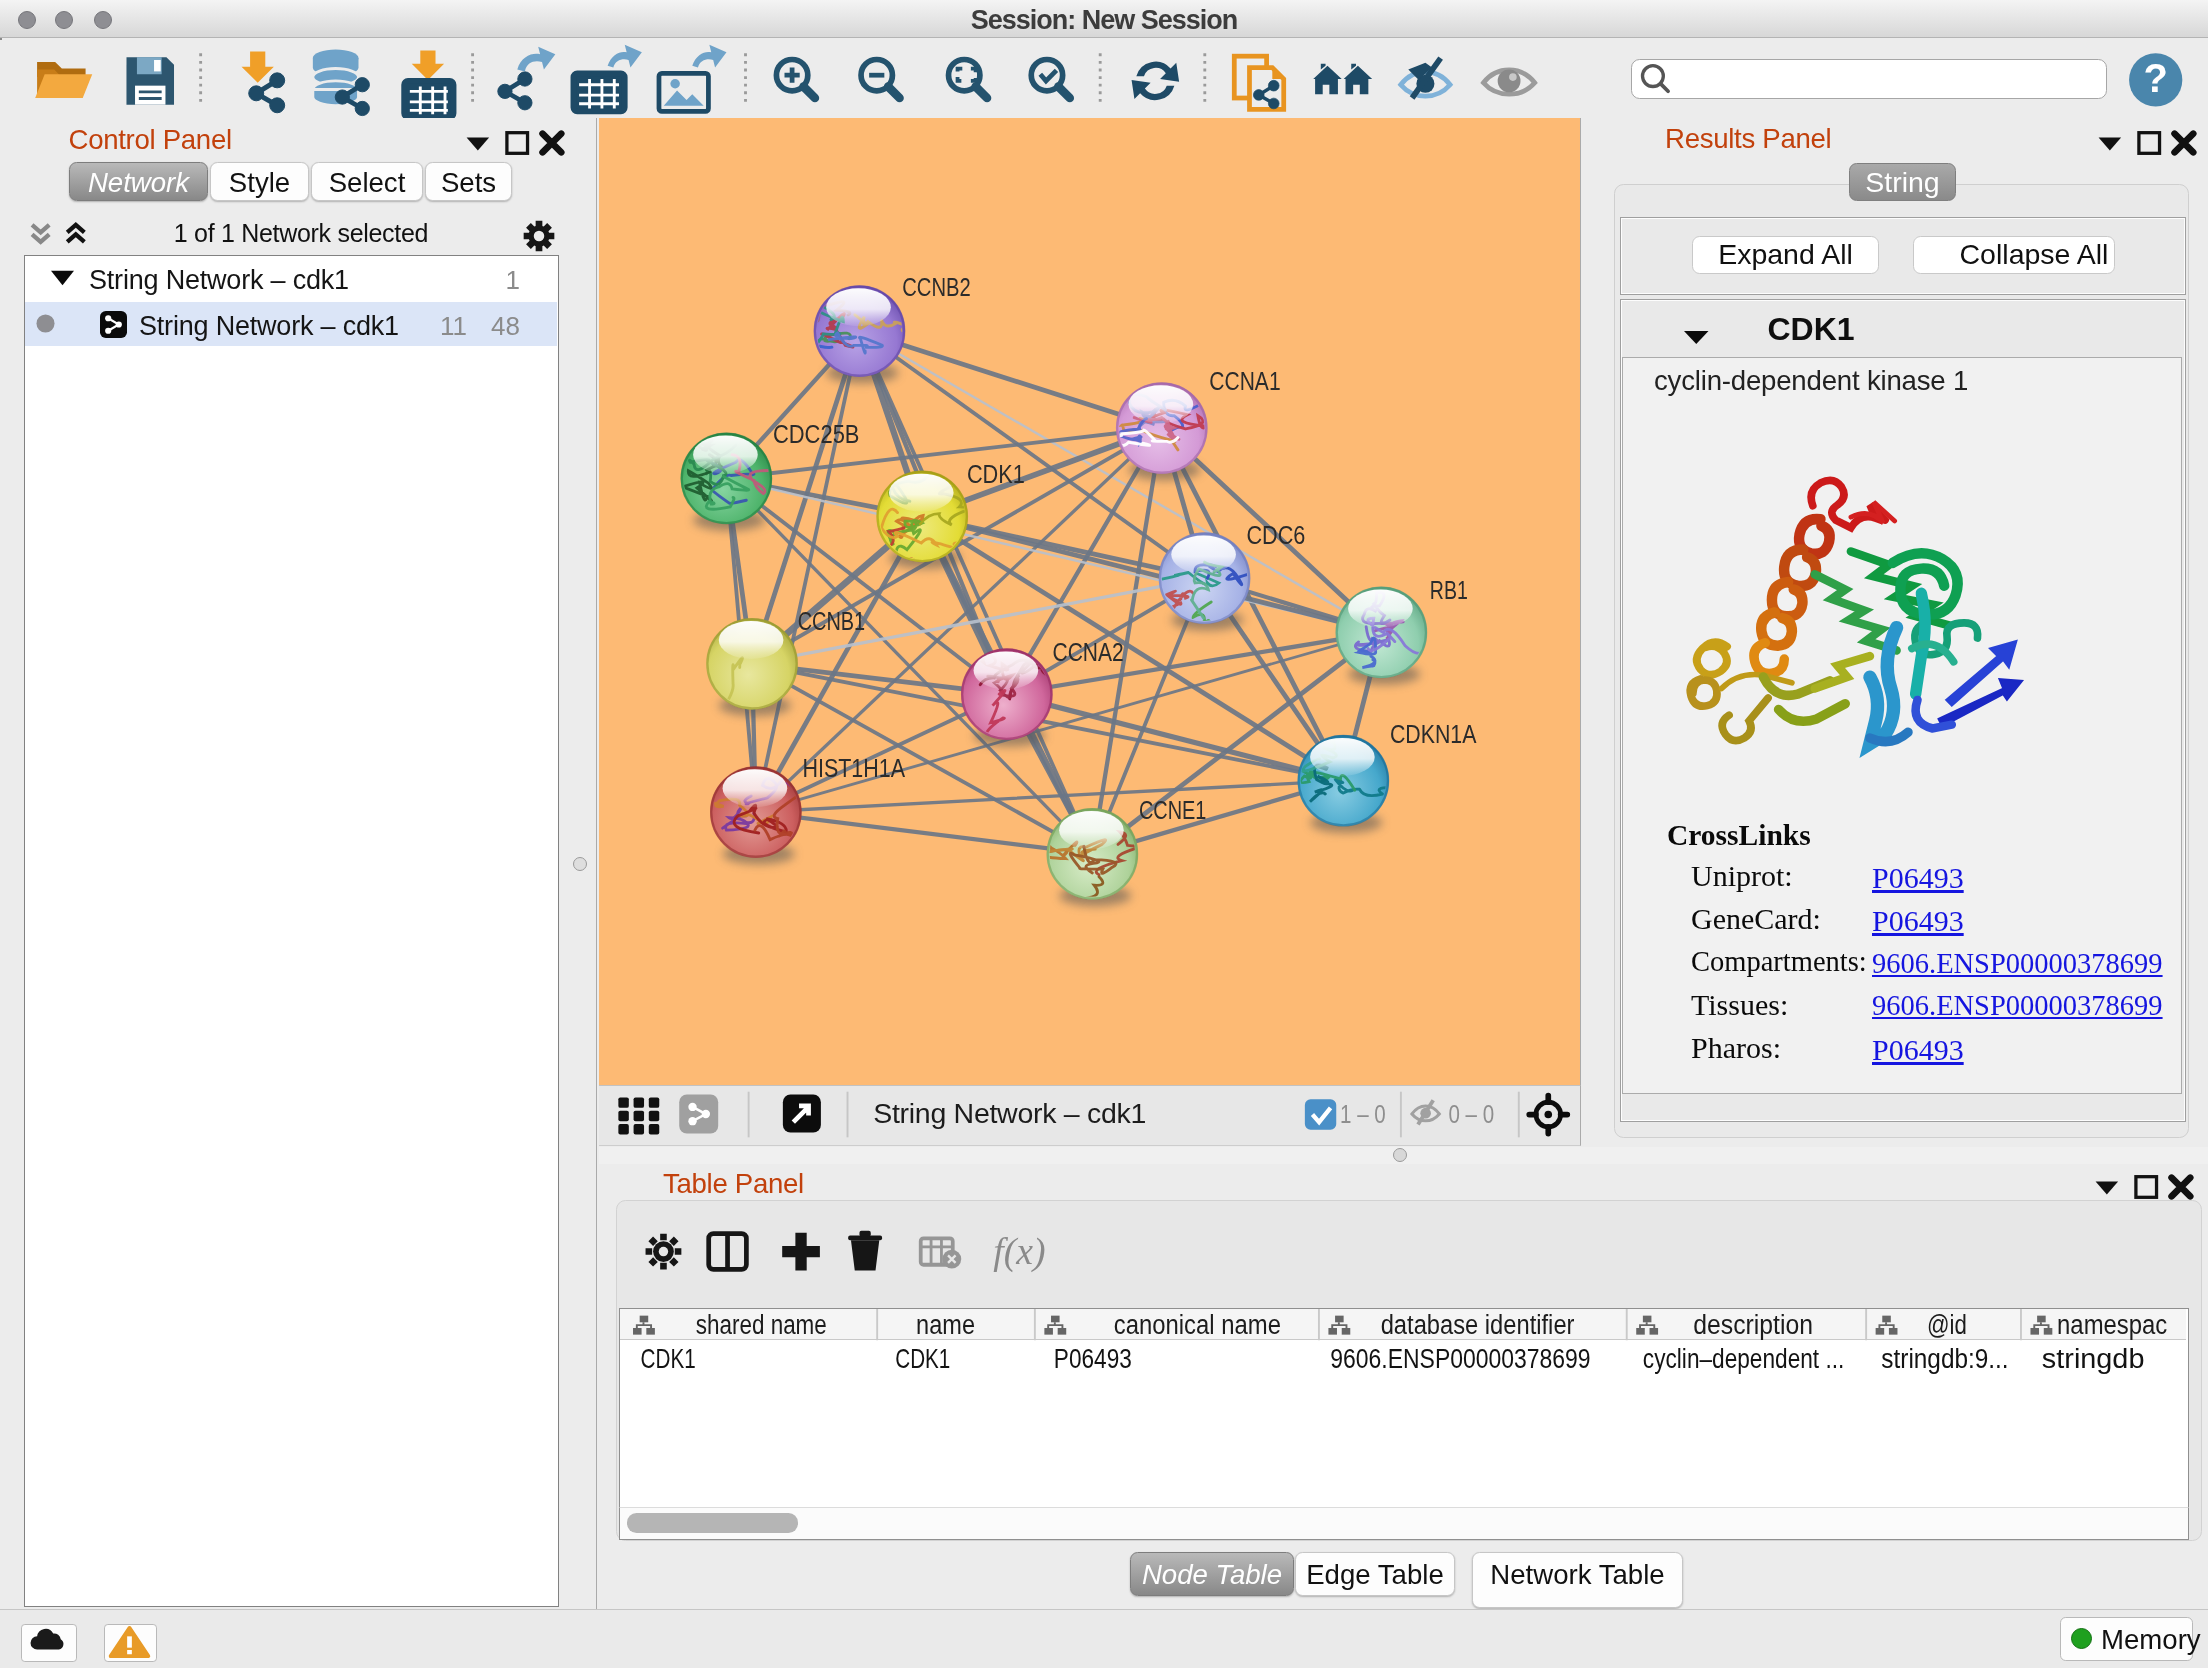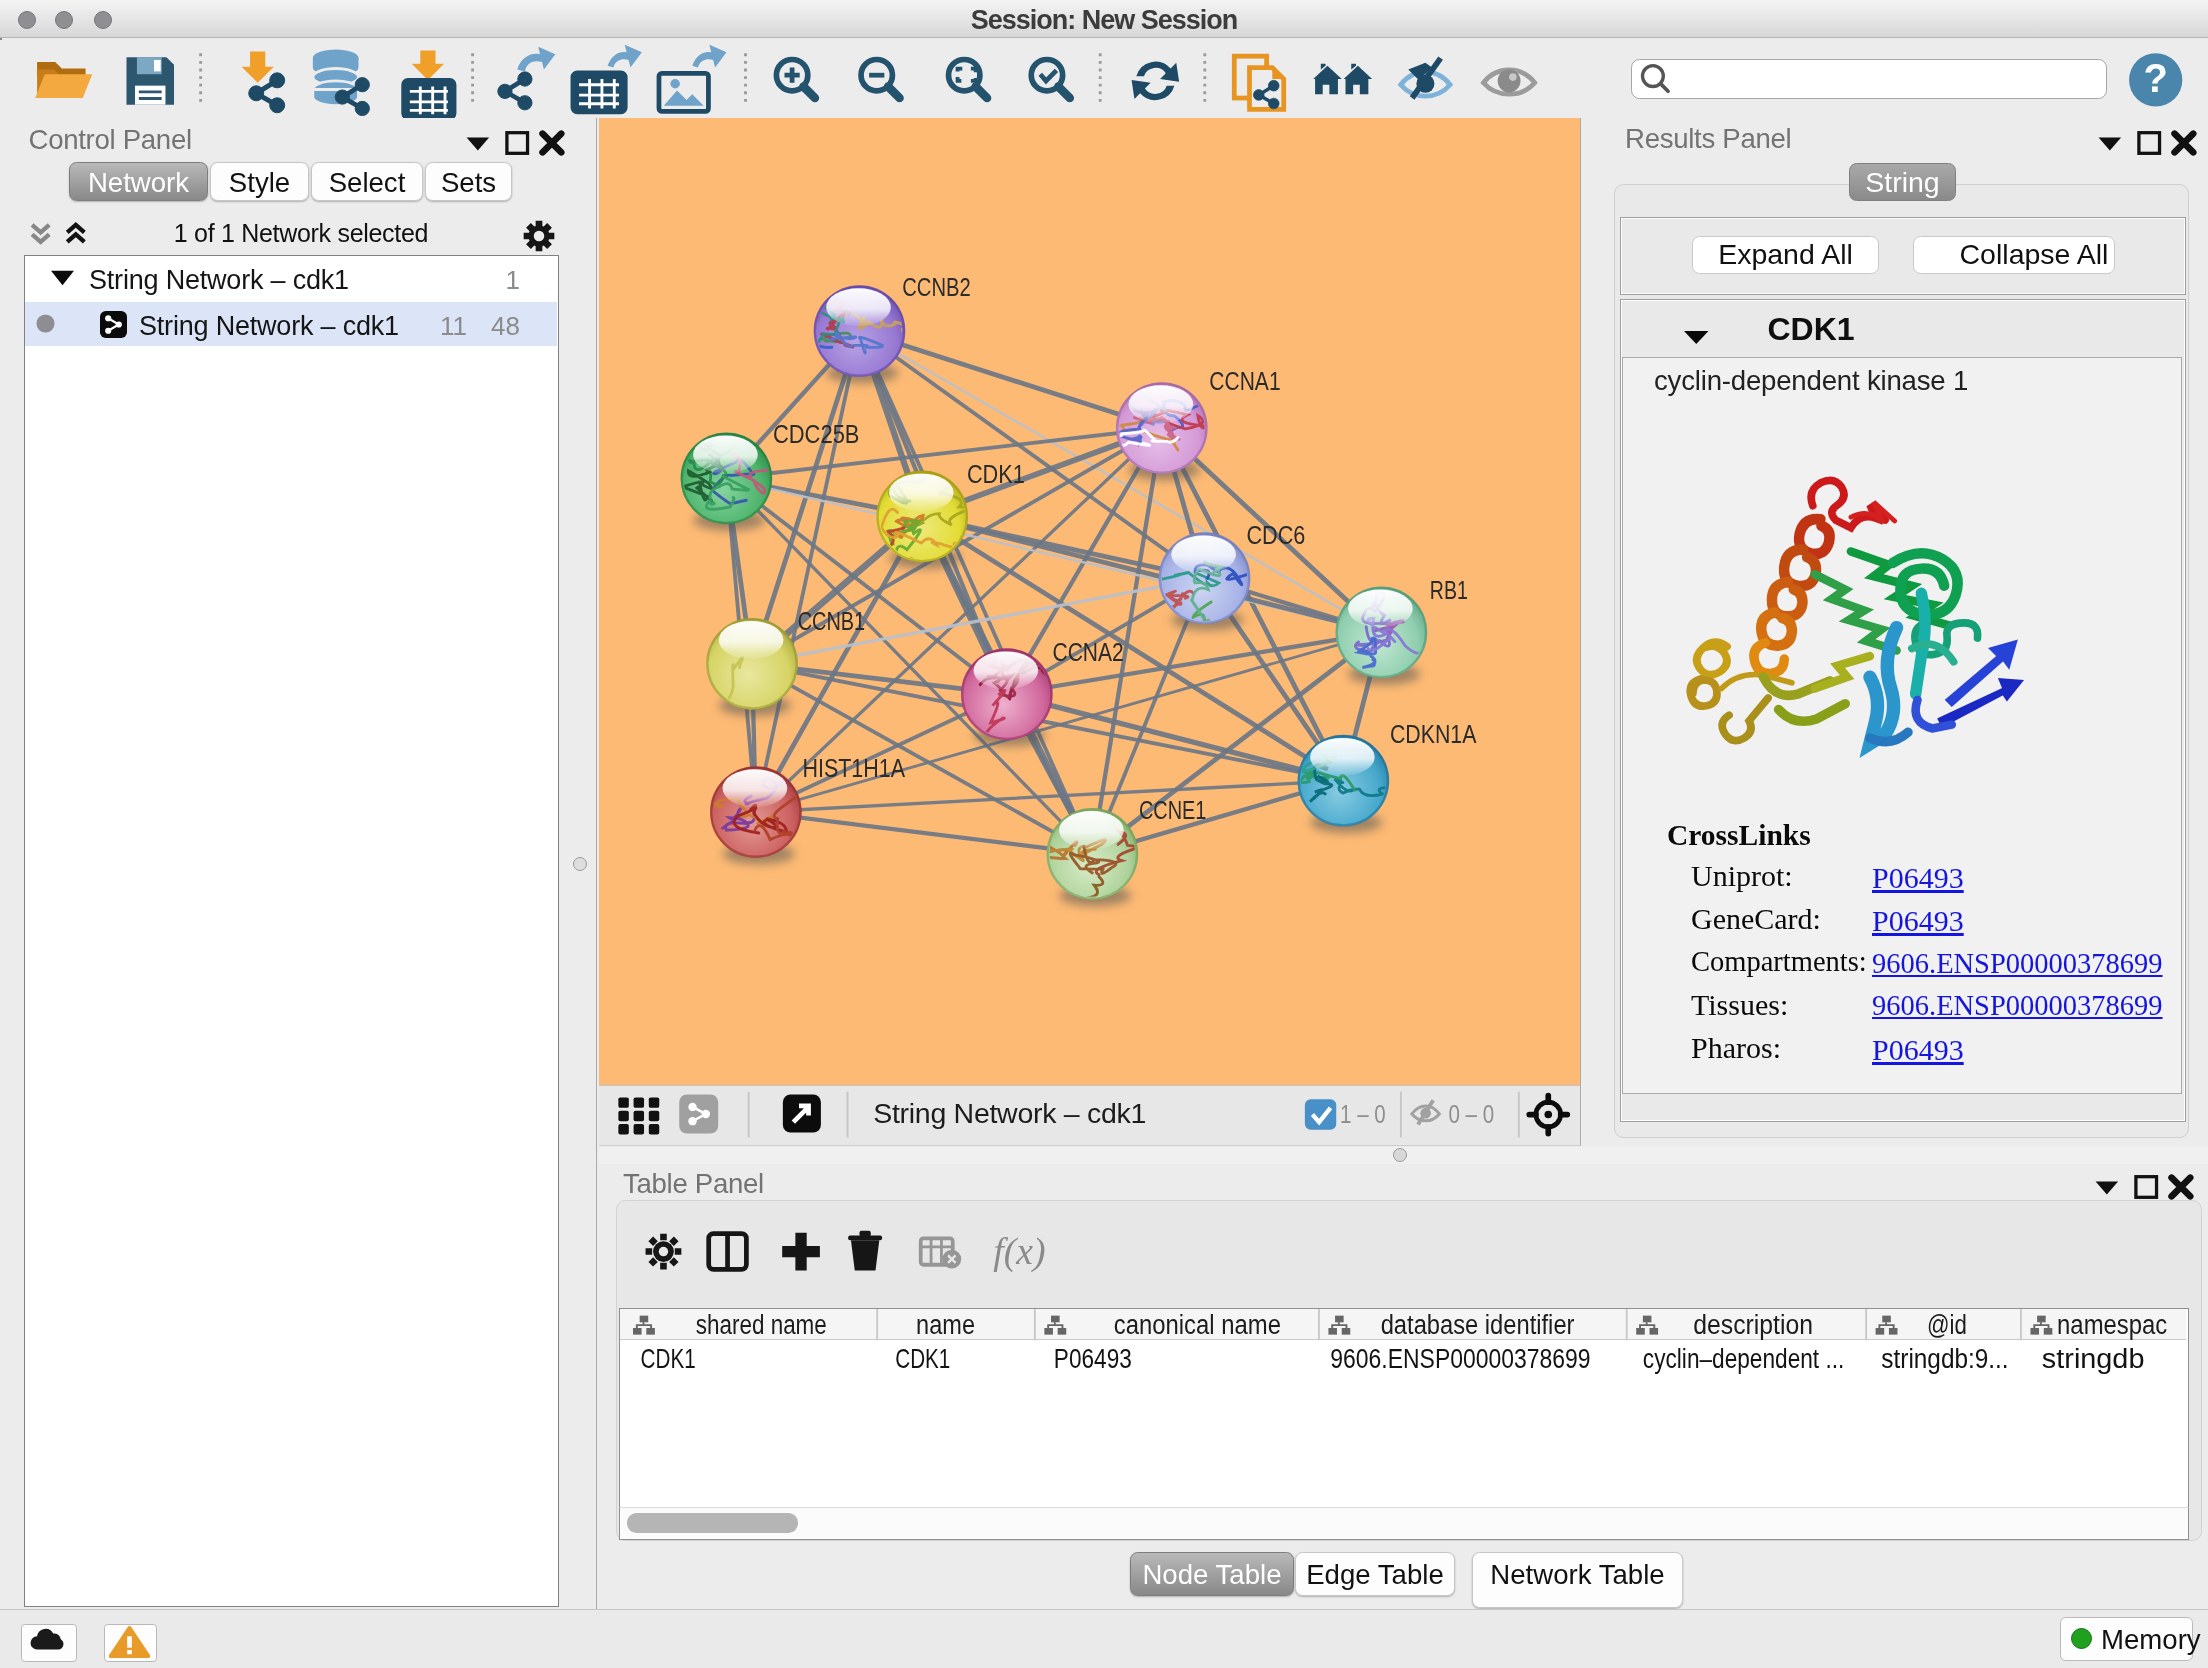--- a/index.html
+++ b/index.html
@@ -6,23 +6,23 @@
 html,body { width:2208px; height:1668px; }
 body { font-family:"Liberation Sans", sans-serif; background:#ececec; position:relative; overflow:hidden; }
 .abs { position:absolute; }
 #titlebar { left:0; top:0; width:2208px; height:38px; background:linear-gradient(#f4f4f4,#d7d7d7); border-bottom:1.9px solid #b4b4b4; }
 .tlight { position:absolute; top:10.5px; width:18px; height:18px; border-radius:50%; background:#8e8e93; border:1px solid #77777c; }
 #wtitle { position:absolute; top:4.8px; left:0; width:2208px; text-align:center; font-size:27px; letter-spacing:-1px; font-weight:bold; color:#3c3c3c; }
 #toolbar { left:0; top:40px; width:2208px; height:78px; background:#ececec; }
 #searchbox { position:absolute; left:1631px; top:19px; width:476px; height:40px; background:#fff; border:1.9px solid #a6a6a6; border-radius:8.6px; }
 
 #cpanel { left:0; top:118px; width:597px; height:1493px; background:#ececec; border-right:1.9px solid #aaa; }
-.ptitle { font-size:27.6px; letter-spacing:-0.3px; color:#737373; }
+.ptitle { font-size:27.6px; letter-spacing:-0.3px; color:#c2410c;margin-left:40px; }
 .tab { position:absolute; height:39px; border:1px solid #c6c6c6; background:#fdfdfd; color:#111; font-size:27.6px; text-align:center; border-radius:7.6px; box-shadow:0 1px 1.9px rgba(0,0,0,.25); }
-.tabsel { background:linear-gradient(#b9b9b9,#888); color:#fff; border-color:#7d7d7d; }
+.tabsel { background:linear-gradient(#b9b9b9,#888); color:#fff; border-color:#7d7d7d;font-style:italic; }
 .tab span { display:block; margin-top:3.8px; }
 #netlist { position:absolute; left:24px; top:137px; width:535px; height:1352px; background:#fff; border:1.9px solid #818181; }
 #netview { left:599px; top:118px; width:982px; height:967px; background:#fdba74; border-right:1.9px solid #aaa; }
 #navbar { left:599px; top:1085px; width:982px; height:61px; background:#e7e7e7; border-right:1.9px solid #aaa; border-top:1.9px solid #c2c2c2; border-bottom:1px solid #cdcdcd; }
 #rpanel { left:1584px; top:118px; width:625px; height:1028px; background:#ececec; }
 #tpanel { left:599px; top:1164px; width:1609px; height:447px; background:#ececec; }
 #statusbar { left:0; top:1609px; width:2208px; height:59px; background:#eaeaea; border-top:1.9px solid #c6c6c6; }
 .link { color:#1515e0; text-decoration:underline; }
 .serif { font-family:"Liberation Serif", serif; }
 .btn { position:absolute; background:#fff; border:1.9px solid #c9c9c9; border-radius:7.6px; text-align:center; font-size:28.5px; color:#101010; }

